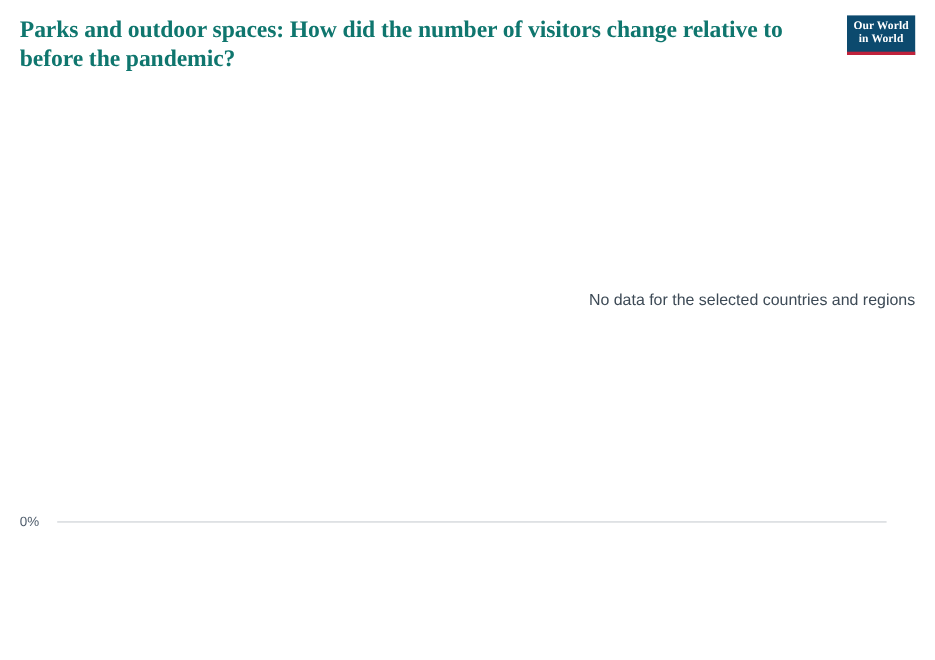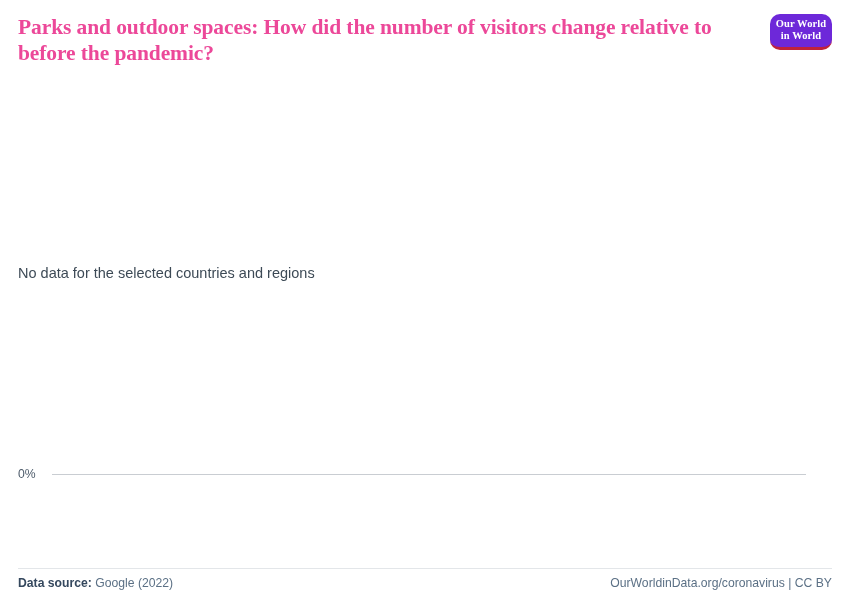--- a/index.html
+++ b/index.html
@@ -25,68 +25,67 @@
   
   .header {
     position: relative;
     padding-right: 90px;
   }
   .chart-title {
     font-family: "Liberation Serif", serif;
     font-size: 21.5px;
     font-weight: 700;
     line-height: 1.22;
-    color: #ec4899;
+    color: #0f766e;
     margin: 0;
     letter-spacing: -0.1px;
   }
   .chart-subtitle {
     font-size: 13.6px;
     line-height: 1.34;
     color: #5b7085;
     margin: 9px 0 0 0;
     max-width: 790px;
   }
 
   
   .owid-logo {
     position: absolute;
     top: 0px;
     right: 0px;
     width: 62px;
     height: 36px;
-    background: #6d28d9;
+    background: #0c4a6e;
     color: #ffffff;
     font-family: "Liberation Serif", serif;
     font-weight: 700;
     font-size: 10.5px;
     line-height: 1.18;
     text-align: center;
     padding-top: 4px;
     box-sizing: border-box;
     border-bottom: 3px solid #c0223b;
     letter-spacing: 0.1px;
-    border-radius: 10px;
   }
   .owid-logo span {
     display: block;
   }
 
   
   .chart-area {
     position: relative;
     height: 404px;
     margin-top: 10px;
   }
   .no-data-message {
     position: absolute;
     left: 0;
     right: 0;
     top: 189px;
-    text-align: left;
+    text-align: right;
     font-size: 14.5px;
     color: #3d4a56;
   }
 
   
   .axis {
     position: absolute;
     left: 0;
     right: 0;
     bottom: 0;
@@ -160,22 +159,15 @@
   <div class="chart-area">
     <div class="no-data-message">No data for the selected countries and regions</div>
 
     <div class="axis">
       <div class="axis-label">0%</div>
       <div class="axis-line"></div>
     </div>
   </div>
 
   <div class="footer">
-    <div class="footer-top">
-      <div>
-        <span class="bold">Data source:</span>
-        <span class="source-text">Google (2022)</span>
-      </div>
-      <div class="footer-right">OurWorldinData.org/coronavirus | CC BY</div>
-    </div>
   </div>
 
 </div>
 
 </body></html>

